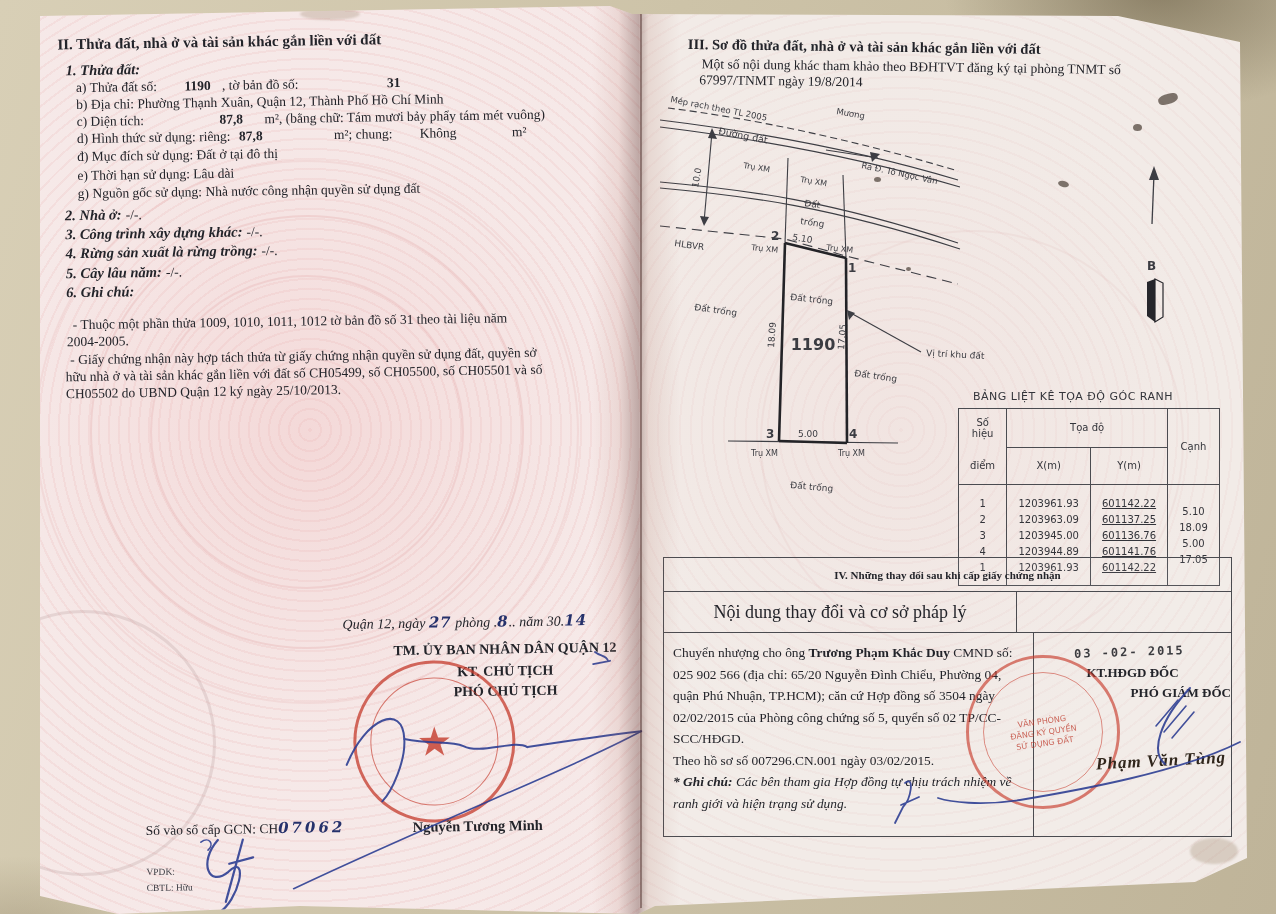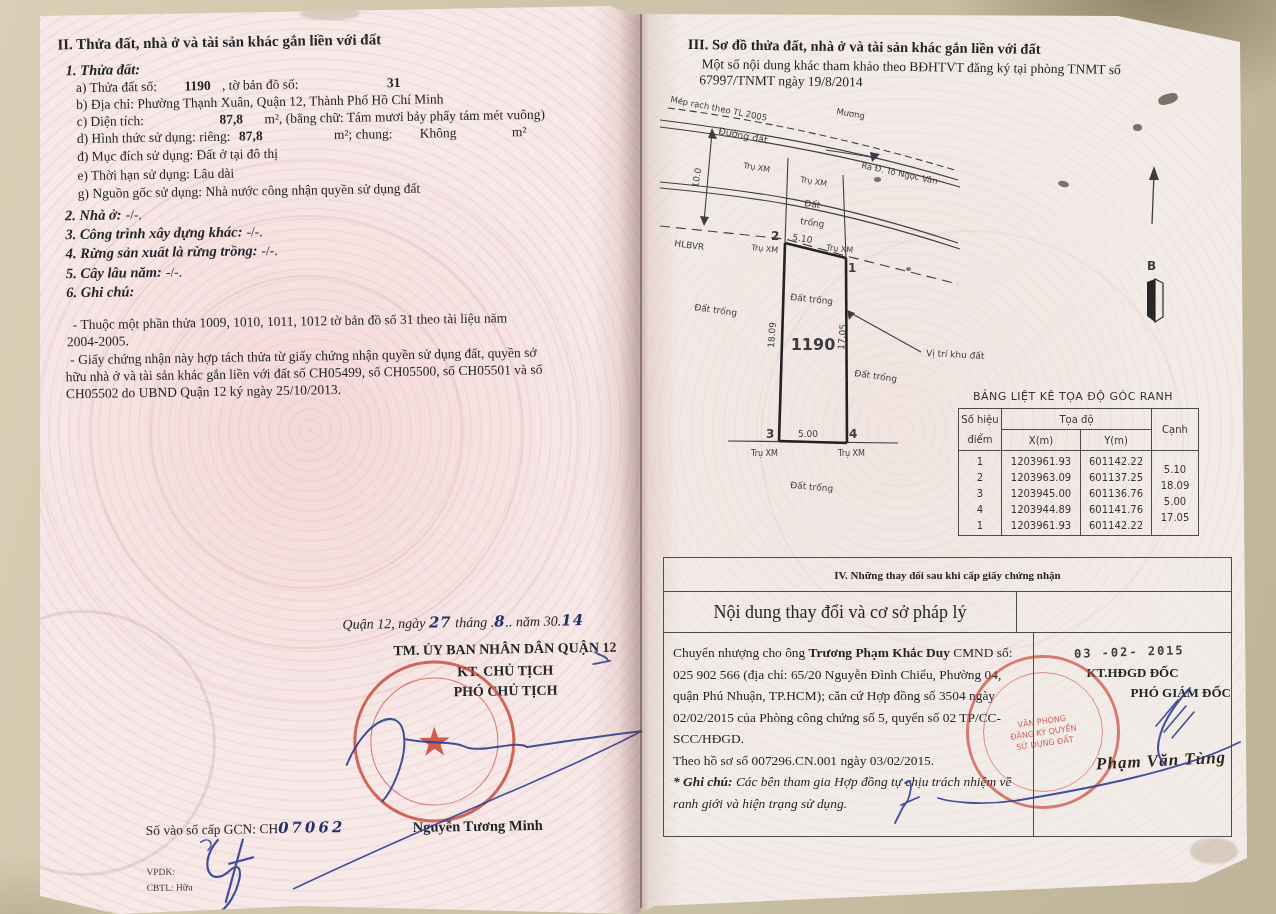--- a/index.html
+++ b/index.html
@@ -56,21 +56,21 @@
   .rp-head{position:absolute;transform:rotate(0.8deg);transform-origin:0 0;}
   .rp-title{font-weight:bold;font-size:14.5px;}
   .rp-sub{font-size:13.5px;}
   .mapsvg{position:absolute;left:658px;top:86px;}
   .mapsvg text{font-family:"DejaVu Sans",sans-serif;fill:#3b3c42;}
   .coordwrap{position:absolute;left:930px;top:390px;width:290px;
              font-family:"DejaVu Sans",sans-serif;color:#33343a;}
   .coordtitle{font-size:11px;letter-spacing:.5px;text-align:center;width:258px;margin:0 0 5px 14px;}
   table.coord{border-collapse:collapse;margin-left:28px;}
   table.coord td,table.coord th{border:1.2px solid #4a4b50;font-weight:normal;
-        font-size:10px;text-align:center;padding:0;}
+        font-size:10px;text-align:center;padding:8px;}
   .vstack div{line-height:16px;}
   .sec4{position:absolute;left:663px;top:557px;width:567px;height:278px;
         border:1.6px solid #4a4b50;background:rgba(255,255,255,.06);}
   .sec4 .hdr{height:33px;border-bottom:1.4px solid #4a4b50;display:flex;
         align-items:center;justify-content:center;font-weight:bold;font-size:11px;}
   .sec4 .cols{display:flex;height:40px;border-bottom:1.4px solid #4a4b50;}
   .sec4 .c1{width:352px;border-right:1.4px solid #4a4b50;display:flex;align-items:center;
         justify-content:center;font-size:18px;}
   .sec4 .c2{flex:1;display:flex;align-items:center;justify-content:center;
         text-align:center;font-size:13px;line-height:16px;padding:0 14px;}
@@ -144,21 +144,21 @@
     </div>
     <div class="abs itemhead" style="left:22px;top:260px;">6. Ghi chú:</div>
 
     <div class="abs notes" style="left:28px;top:293px;">- Thuộc một phần thửa 1009, 1010, 1011, 1012 tờ bản đồ số 31 theo tài liệu năm</div>
     <div class="abs notes" style="left:22px;top:310px;">2004-2005.</div>
     <div class="abs notes" style="left:25px;top:328px;">- Giấy chứng nhận này hợp tách thửa từ giấy chứng nhận quyền sử dụng đất, quyền sở</div>
     <div class="abs notes" style="left:20px;top:345px;">hữu nhà ở và tài sản khác gắn liền với đất số CH05499, số CH05500, số CH05501 và số</div>
     <div class="abs notes" style="left:20px;top:362px;">CH05502 do UBND Quận 12 ký ngày 25/10/2013.</div>
 
     <div class="abs dateline" style="left:293px;top:595px;">
-      <span>Quận 12, ngày </span><span class="hw">27</span><span> tháng .</span><span class="hw">8</span><span>.. năm 30.</span><span class="hw">14</span>
+      <span>Quận 12, ngày </span><span class="hw">27</span><span> phòng .</span><span class="hw">8</span><span>.. năm 30.</span><span class="hw">14</span>
     </div>
     <div class="abs cblock" style="left:295px;top:624px;width:320px;font-size:14px;">TM. ỦY BAN NHÂN DÂN QUẬN 12</div>
     <div class="abs cblock" style="left:295px;top:646px;width:320px;font-size:14px;">KT. CHỦ TỊCH</div>
     <div class="abs cblock" style="left:295px;top:666px;width:320px;font-size:14px;">PHÓ CHỦ TỊCH</div>
 
     <div class="seal" style="left:302px;top:642px;width:156px;height:156px;">
       <div class="inner"></div>
       <div class="star" style="font-size:40px;font-family:'DejaVu Sans',sans-serif;">★</div>
     </div>
 
@@ -284,21 +284,21 @@
             </td>
         <td style="vertical-align:top;">
               <div class="vstack" style="padding-top:3px;">
           <div>1203961.93</div>
           <div>1203963.09</div>
           <div>1203945.00</div>
           <div>1203944.89</div>
           <div>1203961.93</div>
         </div>
             </td>
-        <td style="vertical-align:top;">
+        <td style="vertical-align:top;text-decoration:underline;">
               <div class="vstack" style="padding-top:3px;">
           <div>601142.22</div>
           <div>601137.25</div>
           <div>601136.76</div>
           <div>601141.76</div>
           <div>601142.22</div>
         </div>
             </td>
         <td style="vertical-align:top;">
               <div class="vstack" style="padding-top:11px;">

